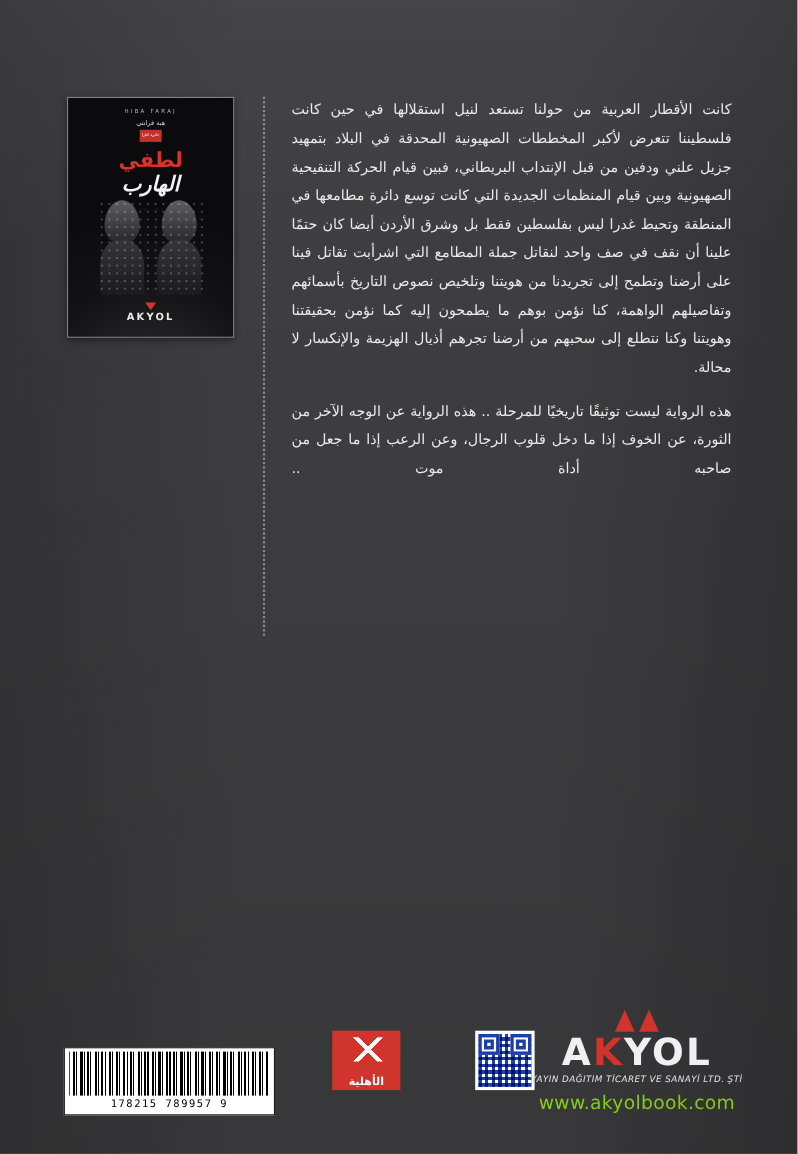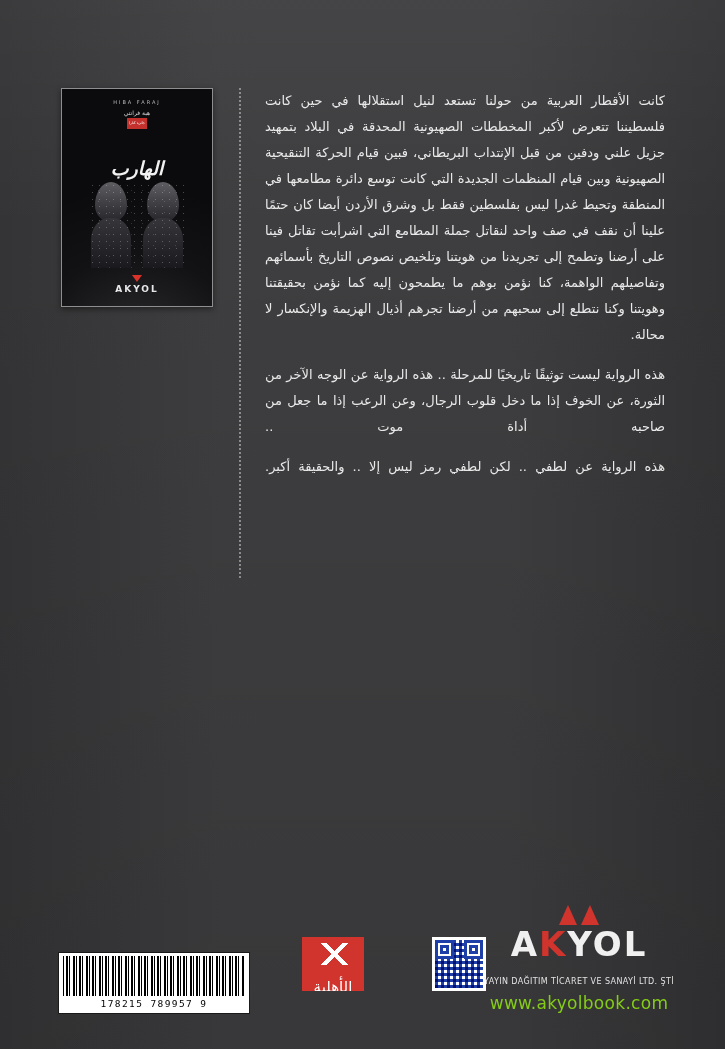--- a/index.html
+++ b/index.html
@@ -244,22 +244,22 @@
   }
   .pub-logo .mark {
     margin: 6px auto 2px auto;
     width: 30px;
     height: 22px;
     background:
       linear-gradient(135deg, transparent 48%, #fff 48%, #fff 58%, transparent 58%),
       linear-gradient(45deg, transparent 48%, #fff 48%, #fff 58%, transparent 58%);
   }
   .pub-logo .name {
-    font-size: 15px;
-    font-weight: normal;
+    font-size: 10px;
+    font-weight: bold;
     letter-spacing: -.3px;
     margin-top: 13px;
   }
 
   .qr {
     position: absolute;
     left: 432px;
     bottom: 58px;
     width: 54px;
     height: 54px;
@@ -315,48 +315,49 @@
   .akyol .word {
     font-size: 34px;
     font-weight: bold;
     letter-spacing: 2px;
     line-height: 1;
   }
   .akyol .word .k { color: #d0342c; }
   .akyol .sub {
     font-size: 8px;
     letter-spacing: .4px;
-    margin-top: 16px;
+    margin-top: 3px;
     color: #e3e3e4;
+    font-style: italic;
   }
   .akyol .url {
     font-size: 17px;
     color: #84cc16;
     margin-top: 7px;
     letter-spacing: .3px;
   }
 </style>
 </head>
 <body>
 
 <div class="page">
 
   <div class="blurb">
     <p>كانت الأقطار العربية من حولنا تستعد لنيل استقلالها في حين كانت فلسطيننا تتعرض لأكبر المخططات الصهيونية المحدقة في البلاد بتمهيد جزيل علني ودفين من قبل الإنتداب البريطاني، فبين قيام الحركة التنقيحية الصهيونية وبين قيام المنظمات الجديدة التي كانت توسع دائرة مطامعها في المنطقة وتحيط غدرا ليس بفلسطين فقط بل وشرق الأردن أيضا كان حتمًا علينا أن نقف في صف واحد لنقاتل جملة المطامع التي اشرأبت تقاتل فينا على أرضنا وتطمح إلى تجريدنا من هويتنا وتلخيص نصوص التاريخ بأسمائهم وتفاصيلهم الواهمة، كنا نؤمن بوهم ما يطمحون إليه كما نؤمن بحقيقتنا وهويتنا وكنا نتطلع إلى سحبهم من أرضنا تجرهم أذيال الهزيمة والإنكسار لا محالة.</p>
     <p>هذه الرواية ليست توثيقًا تاريخيًا للمرحلة .. هذه الرواية عن الوجه الآخر من الثورة، عن الخوف إذا ما دخل قلوب الرجال، وعن الرعب إذا ما جعل من صاحبه أداة موت ..</p>
-    <p class="last">هذه الرواية عن لطفي .. لكن لطفي رمز ليس إلا .. والحقيقة أكبر.</p>
   </div>
 
   <div class="dotted-rule"></div>
 
   <div class="mini-cover">
     <div class="mc-inner">
       <div class="mc-author">HIBA FARAJ</div>
       <div class="mc-author2">هبة فرانتي</div>
       <div class="mc-badge">جائزة كتارا</div>
+      <div class="mc-title1">لطفي</div>
       <div class="mc-title2">الهارب</div>
 
       <div class="mc-heads">
         <div class="mc-head left">
           <div class="skull"></div>
           <div class="body"></div>
         </div>
         <div class="mc-head right">
           <div class="skull"></div>
           <div class="body"></div>

